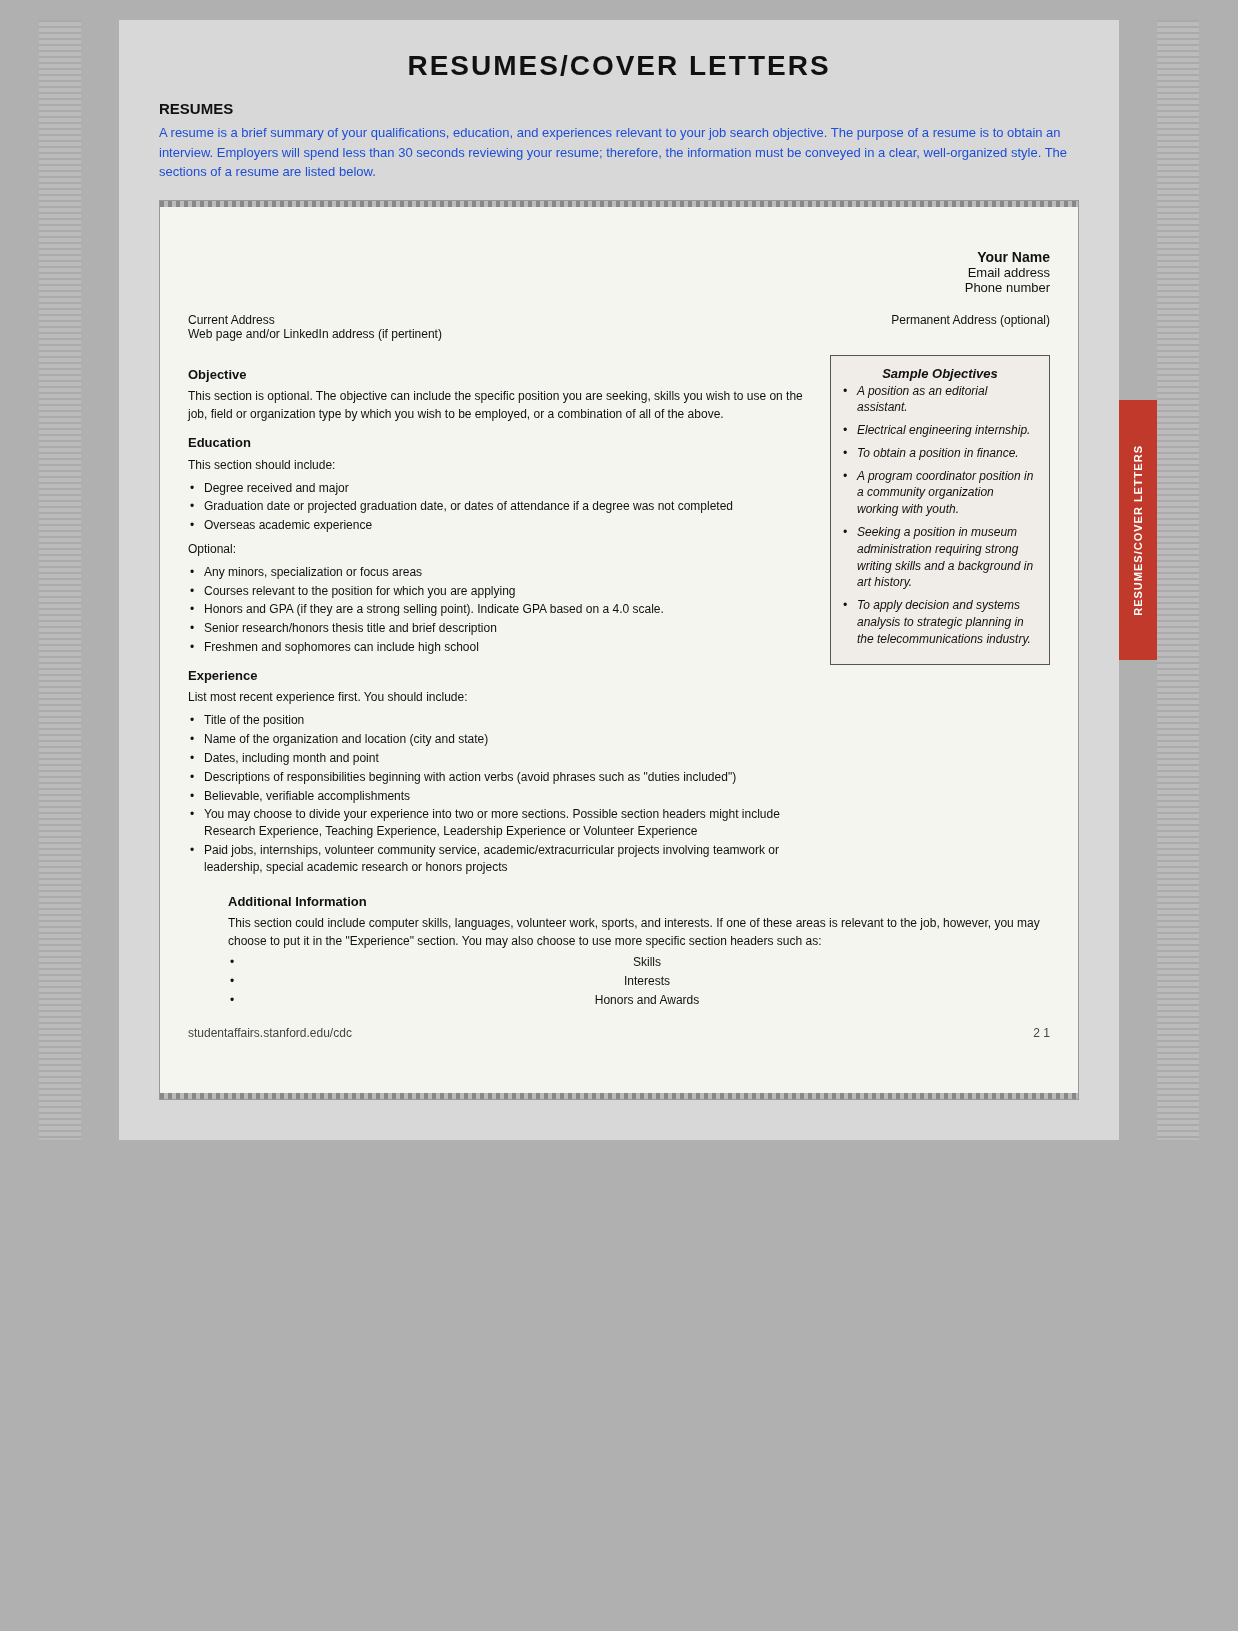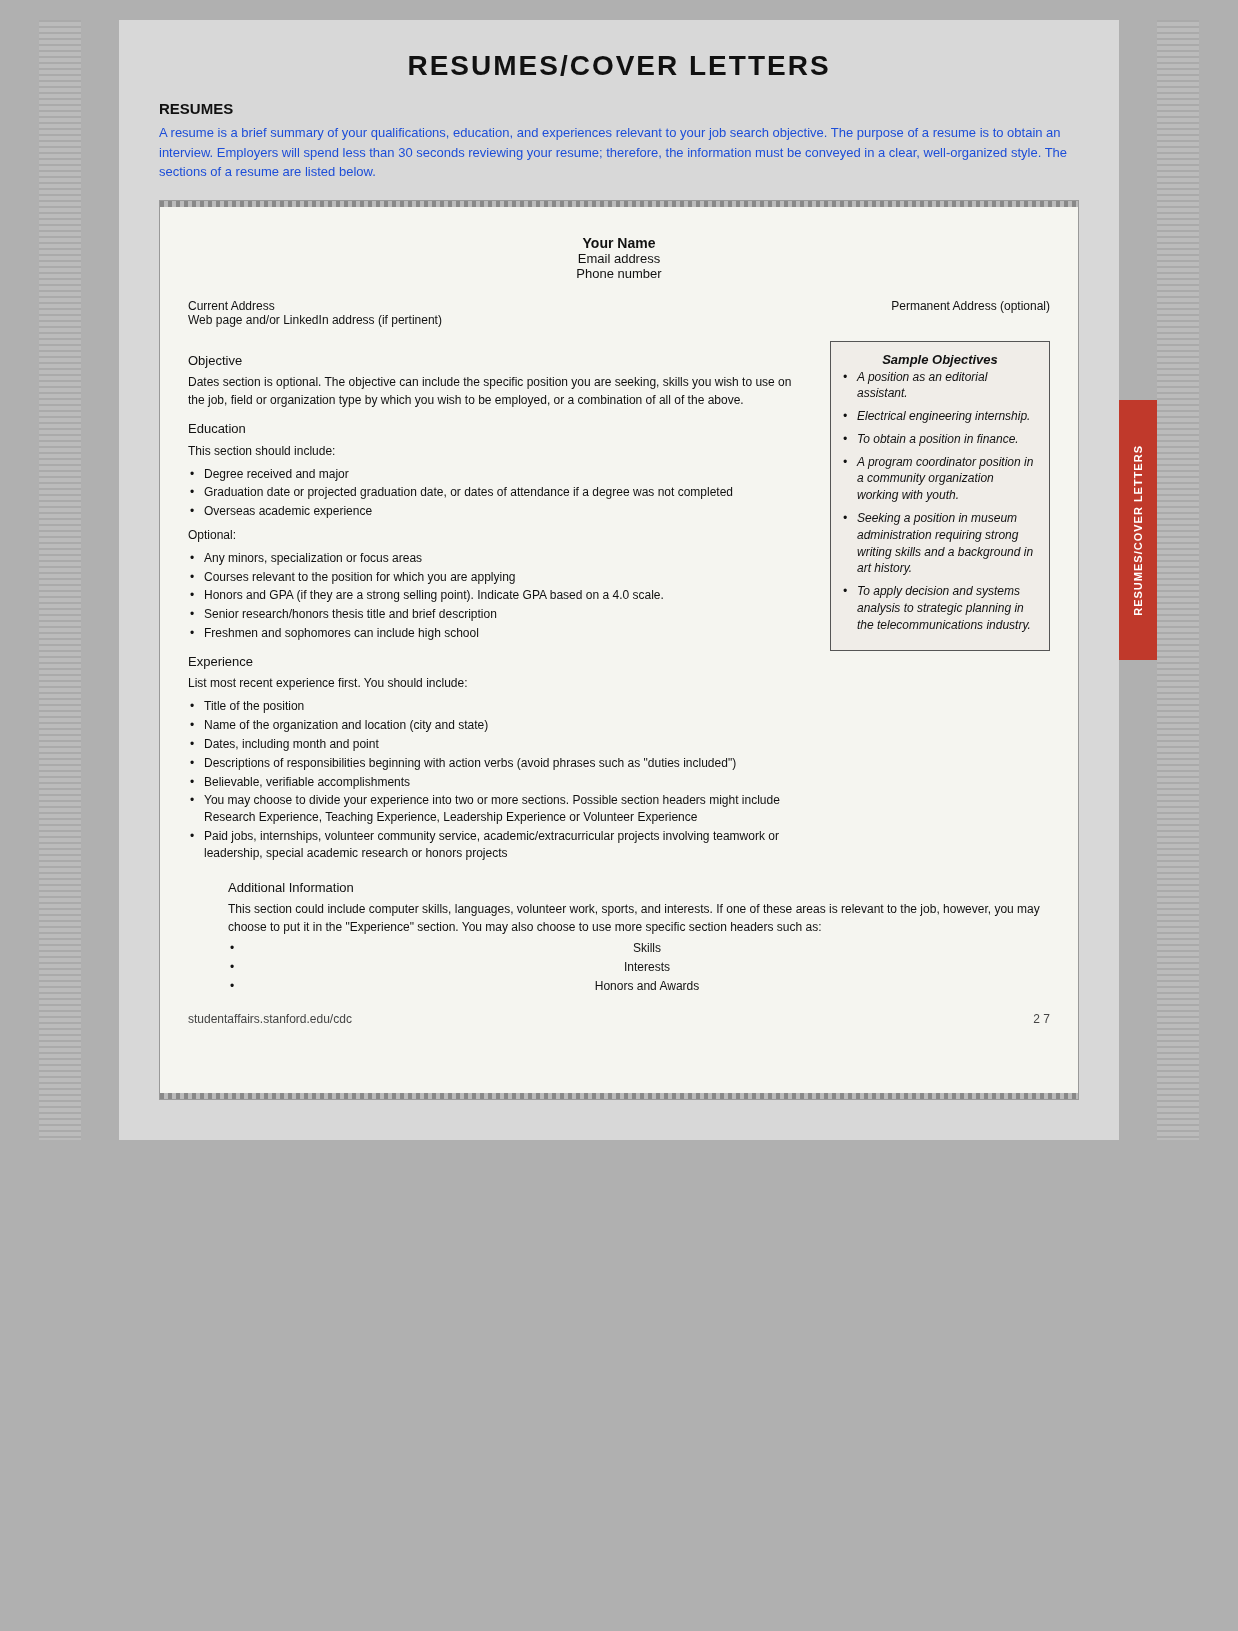--- a/index.html
+++ b/index.html
@@ -120,41 +120,41 @@
       top: 0; left: 0; right: 0;
       height: 6px;
       background: repeating-linear-gradient(
         to right,
         #888 0px, #888 4px,
         #bbb 4px, #bbb 8px
       );
     }
 
     .doc-header {
-      text-align: center;
+      text-align: right;
       margin-bottom: 18px;
-      margin-top: 10px;
+      margin-top: 24px;
     }
     .doc-header .your-name {
       font-weight: bold;
       font-size: 14px;
     }
     .doc-header .sub-info {
       font-size: 13px;
     }
 
     .doc-address-row {
       display: flex;
       justify-content: space-between;
       margin-bottom: 14px;
       font-size: 12px;
     }
 
     .doc-section-title {
-      font-weight: normal;
+      font-weight: bold;
       font-size: 13px;
       margin-bottom: 3px;
       margin-top: 10px;
     }
 
     .doc-body {
       display: flex;
       gap: 20px;
     }
 
@@ -307,21 +307,21 @@
         <div>Web page and/or LinkedIn address (if pertinent)</div>
       </div>
       <div>Permanent Address (optional)</div>
     </div>
 
     <div class="doc-body">
 
       <div class="doc-left">
 
         <div class="doc-section-title">Objective</div>
-        <p>Dates section is optional. The objective can include the specific position you are seeking, skills you wish to use on the job, field or organization type by which you wish to be employed, or a combination of all of the above.</p>
+        <p>This section is optional. The objective can include the specific position you are seeking, skills you wish to use on the job, field or organization type by which you wish to be employed, or a combination of all of the above.</p>
 
         <div class="doc-section-title">Education</div>
         <p>This section should include:</p>
         <ul>
           <li>Degree received and major</li>
           <li>Graduation date or projected graduation date, or dates of attendance if a degree was not completed</li>
           <li>Overseas academic experience</li>
         </ul>
         <p>Optional:</p>
         <ul>
@@ -365,18 +365,18 @@
       <p>This section could include computer skills, languages, volunteer work, sports, and interests. If one of these areas is relevant to the job, however, you may choose to put it in the "Experience" section. You may also choose to use more specific section headers such as:</p>
       <ul>
         <li>Skills</li>
         <li>Interests</li>
         <li>Honors and Awards</li>
       </ul>
     </div>
 
     <div class="footer-bar">
       <span>studentaffairs.stanford.edu/cdc</span>
-      <span>2 7</span>
+      <span>2 1</span>
     </div>
 
   </div>
 
 </div>
 
 </body></html>

